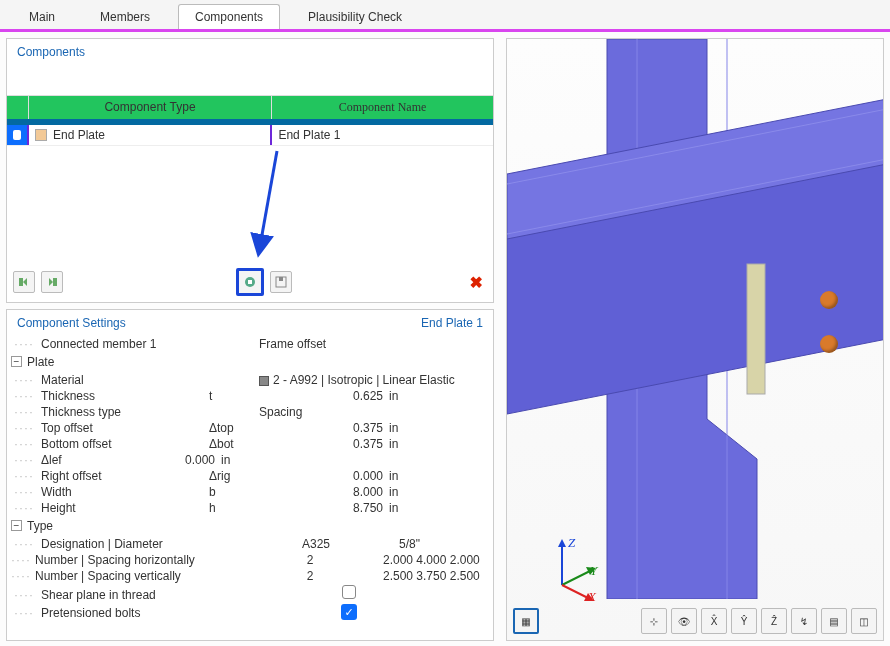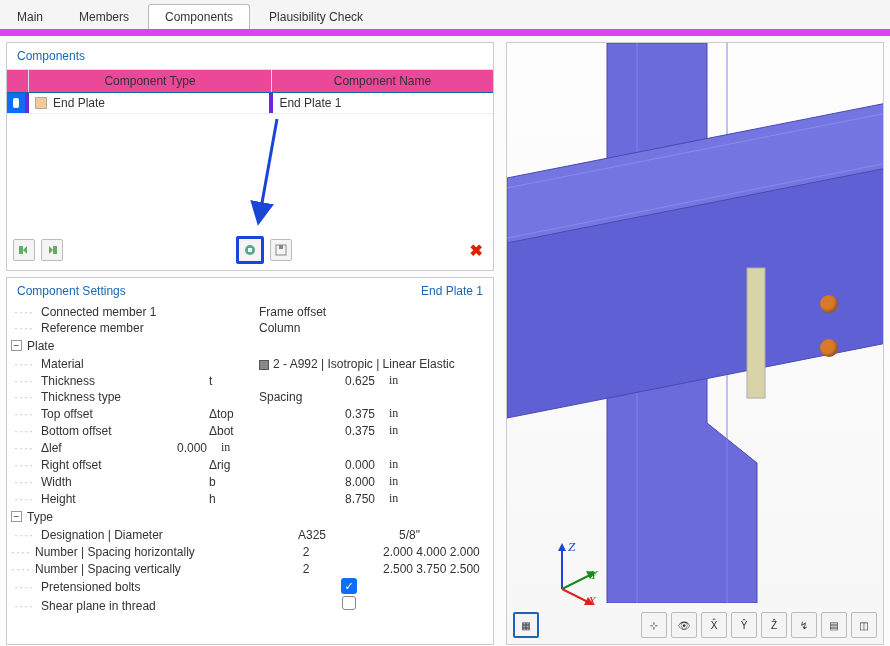--- a/index.html
+++ b/index.html
@@ -1,37 +1,37 @@
 <!DOCTYPE html>
 <html><head>
 <meta charset="utf-8">
 <style>
   * { box-sizing: border-box; margin: 0; padding: 0; }
   body { font-family: "Segoe UI", Tahoma, sans-serif; font-size: 12px; color: #333; background: #fcfcfc; width: 890px; height: 646px; overflow: hidden; }
   
-  .tabs { display: flex; border-bottom: 7px solid #d946ef; background: #f5f5f5; padding-top: 4px; gap: 2px; }
+  .tabs { display: flex; border-bottom: 3px solid #d946ef; background: #f5f5f5; padding-top: 4px; gap: 11px; padding-left: 12px; }
   .tab { padding: 5px 16px; cursor: pointer; border: 1px solid transparent; border-bottom: none; }
   .tab.active { background: #fff; border-color: #bbb; border-top-left-radius: 3px; border-top-right-radius: 3px; }
   
   .main { display: flex; height: 615px; }
   .left { width: 500px; display: flex; flex-direction: column; }
   .right { flex: 1; border: 1px solid #ccc; margin: 6px; position: relative; background: linear-gradient(#fdfdfd,#f7f7f7); overflow: hidden; }
   
   .panel { border: 1px solid #ccc; margin: 6px 6px 0 6px; background: #fff; }
   .panel-title { color: #1a66b3; padding: 6px 10px; font-weight: normal; display: flex; justify-content: space-between; }
   .panel-title .rlabel { color: #1a66b3; }
   
-  .grid-hdr { display: flex; border-top: 1px solid #ddd; border-bottom: 1px solid #0369a1; background: #ec4899; }
+  .grid-hdr { display: flex; border-top: 1px solid #ddd; border-bottom: 6px solid #0369a1; background: #22c55e; margin-top: 30px; }
   .ghc { padding: 4px 6px; text-align: center; border-right: 1px solid #ddd; }
   .ghc:first-child { width: 22px; }
   .ghc:nth-child(2) { flex: 1.1; }
-  .ghc:nth-child(3) { flex: 1; border-right: none; }
+  .ghc:nth-child(3) { flex: 1; border-right: none; font-family: Liberation Serif, serif; }
   
   .grid-row { display: flex; border-bottom: 1px solid #eee; }
-  .gcell { padding: 3px 6px; border-right: 4px solid #6d28d9; }
+  .gcell { padding: 3px 6px; border-right: 2px solid #6d28d9; }
   .gcell:first-child { width: 22px; background: #0d6efd; display:flex;align-items:center;justify-content:center; }
   .gcell:nth-child(2) { flex: 1.1; display:flex; align-items:center; gap:6px;}
   .gcell:nth-child(3) { flex: 1; border-right: none; }
   .swatch { width: 12px; height: 12px; background: #f2c997; border:1px solid #aaa; display:inline-block; }
   .chk { width:10px;height:10px;background:#fff;border-radius:2px;}
 
   .blank-area { height: 116px; position: relative; }
   .arrow-svg { position:absolute; left:235px; top:0; }
   
   .toolbar-row { display:flex; padding: 6px; align-items:center; gap:6px; }
@@ -39,22 +39,22 @@
   .tb-spacer { flex:1; }
   .highlight-btn { border: 3px solid #1a46d8; width:28px;height:28px;}
   .close-x { color:#d20; font-weight:bold; font-size:16px; cursor:pointer; padding:0 4px;}
   
   .settings-panel { border:1px solid #ccc; margin:6px; flex:1; overflow:auto; background:#fff; }
   .prop-row { display:flex; align-items:flex-end; padding:1px 4px; font-size:12px; }
   .prop-row .indent { width: 30px; display:flex; justify-content:center;}
   .prop-row .dots::before { content:"····"; color:#bbb; letter-spacing:1px; margin-right:4px;}
   .prop-row .lbl { flex:0 0 168px; }
   .prop-row .sym { flex:0 0 40px; }
-  .prop-row .val { flex:0 0 140px; text-align:right; padding-right:14px;}
-  .prop-row .unit { flex:0 0 40px;font-family:Liberation Serif, serif; }
+  .prop-row .val { flex:0 0 140px; text-align:right; padding-right:6px;}
+  .prop-row .unit { flex:0 0 40px; }
   .group-hdr { font-weight: normal; padding:3px 6px 3px 20px; position:relative; }
   .toggle { position:absolute; left:4px; top:4px; width:11px; height:11px; border:1px solid #999; background:#fff; font-size:10px; line-height:9px; text-align:center; cursor:pointer;}
   .prop-val-wide { padding-left:10px; }
   .mat-swatch { width:10px;height:10px;background:#888;border:1px solid #555;display:inline-block;margin-right:4px;vertical-align:middle;}
   .checkbox-blue { width:16px;height:16px;background:#0d6efd;border-radius:3px;display:inline-flex;align-items:center;justify-content:center;color:#fff;font-size:11px;}
   .checkbox-empty { width:14px;height:14px;border:1px solid #888;border-radius:3px;display:inline-block;}
   
   .viewport-toolbar { position:absolute; bottom:6px; right:6px; display:flex; gap:4px; }
   .v-left-tb { position:absolute; bottom:6px; left:6px; }
   .v-btn { width:26px;height:26px;border:1px solid #bbb;background:#f4f4f4;display:flex;align-items:center;justify-content:center;border-radius:2px;cursor:pointer;font-size:10px;}
@@ -143,26 +143,20 @@
         <span>Component Settings</span>
         <span class="rlabel">End Plate 1</span>
       </div>
 
       <div class="prop-row">
           <span class="indent dots"></span>
           <span class="lbl">Connected member 1</span>
           <span class="sym"></span>
           <span class="prop-val-wide">Frame offset</span>
         </div>
-      <div class="prop-row">
-          <span class="indent dots"></span>
-          <span class="lbl">Reference member</span>
-          <span class="sym"></span>
-          <span class="prop-val-wide">Column</span>
-        </div>
 
       <div class="group-hdr"><span class="toggle">−</span><span>Plate</span></div>
       <div class="prop-row">
           <span class="indent dots"></span>
           <span class="lbl">Material</span>
           <span class="sym"></span>
           <span class="prop-val-wide"><span class="mat-swatch"></span><span>2 - A992 | Isotropic | Linear Elastic</span></span>
         </div>
       <div class="prop-row">
           <span class="indent dots"></span>
@@ -238,27 +232,27 @@
       <div class="prop-row">
           <span class="indent dots"></span>
           <span class="lbl">Number | Spacing vertically</span>
           <span class="sym"></span>
           <span class="val" style="text-align:center">2</span>
           <span style="flex:0 0 110px">2.500 3.750 2.500</span>
           <span class="unit">in</span>
         </div>
       <div class="prop-row">
           <span class="indent dots"></span>
+          <span class="lbl">Shear plane in thread</span>
+          <span style="flex:1;text-align:center"><span class="checkbox-empty"></span></span>
+        </div>
+      <div class="prop-row">
+          <span class="indent dots"></span>
           <span class="lbl">Pretensioned bolts</span>
           <span style="flex:1;text-align:center"><span class="checkbox-blue">✓</span></span>
-        </div>
-      <div class="prop-row">
-          <span class="indent dots"></span>
-          <span class="lbl">Shear plane in thread</span>
-          <span style="flex:1;text-align:center"><span class="checkbox-empty"></span></span>
         </div>
     </div>
   </div>
 
   <div class="right">
     <svg class="beam-svg" width="380" height="560">
 
       <path d="M 100,0 L 100,560 L 250,560 L 250,420 L 200,380 L 200,0 Z" fill="#6b6bdc" stroke="#4a4ab0"></path>
       <path d="M 130,0 L 130,560 M 220,0 L 220,560" stroke="#8585e8" stroke-width="1"></path>
 

